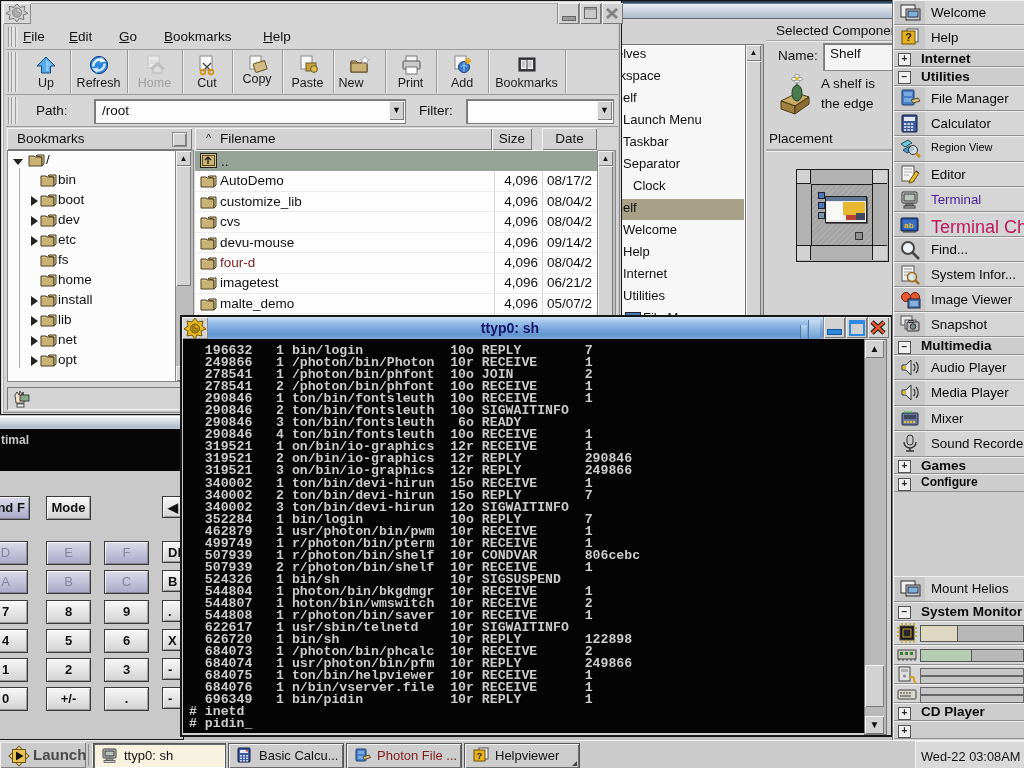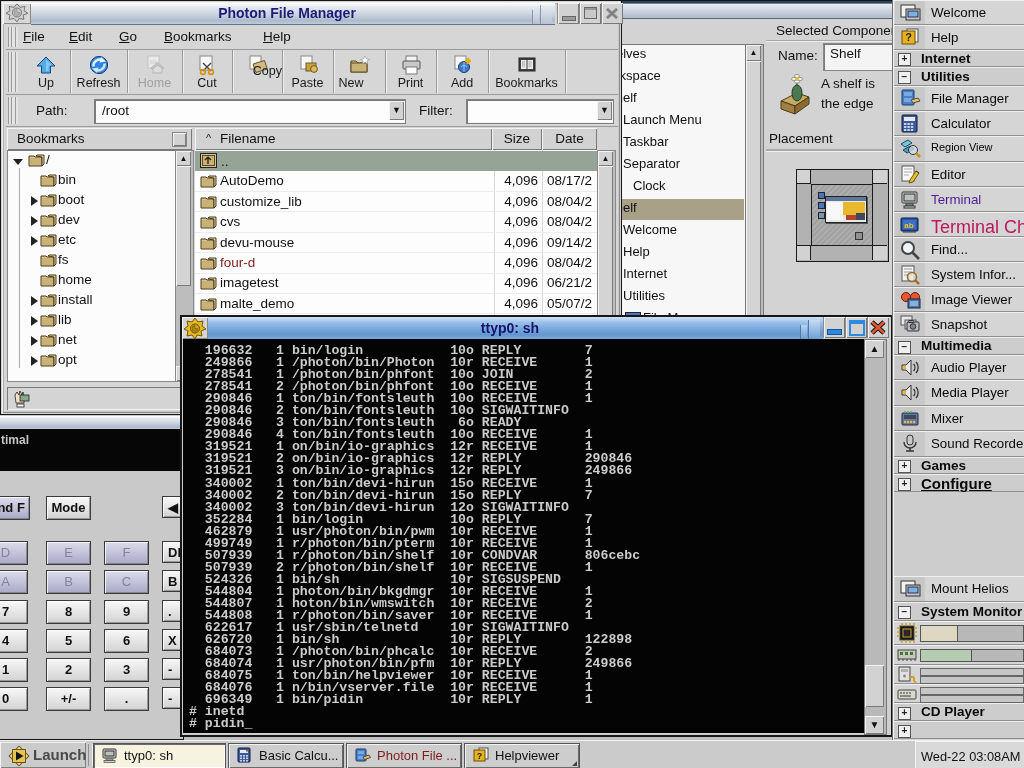--- a/index.html
+++ b/index.html
@@ -129,25 +129,20 @@
 <div class="ab" id="fm" style="left:0;top:0;width:622px;height:415px;background:#d5d5d5;border:1px solid #141414;box-sizing:border-box;">
   <div class="ab" style="left:1px;top:1px;width:618px;height:411px;box-shadow:inset 1px 1px 0 #efefef, inset -1px -1px 0 #8a8a8a, inset 2px 2px 0 #b0b0b0, inset -2px -2px 0 #c8c8c8;"></div>
 
   <div class="ab" style="left:2px;top:2px;width:28px;height:21px;background:#d8d8d8;box-shadow:inset 1px 1px 0 #f2f2f2, inset -1px -1px 0 #888;">
     <svg width="22" height="20" style="margin:0 0 0 3px" viewBox="0 0 22 20">
       <polygon points="11,1 14,5 19,4 18,9 22,12 17,14 18,19 13,18 11,22 8,18 3,19 4,14 0,12 4,9 3,4 8,5" transform="scale(1,0.86)" fill="#d0d0d0" stroke="#707070"></polygon>
       <circle cx="11" cy="9.5" r="4.5" fill="#c8c8c8" stroke="#777"></circle>
       <path d="M11 6.5 a3 3 0 1 0 3 3 l-3 0 Z" fill="#b0b0b0" stroke="#888" stroke-width="0.5"></path>
     </svg>
   </div>
-  <div class="ab tbar-inact" style="left:30px;top:2px;width:524px;height:21px;border-bottom:1px solid #67738a;">
-    <div class="ttext" style="text-align:center;margin-top:2px;padding-right:12px;">Photon File Manager</div>
-    <div class="ab" style="right:16px;top:7px;width:6px;height:14px;background:linear-gradient(#dfe5ee,#b6c1d2);border-left:1px solid #8a95a8;"></div>
-    <div class="ab" style="right:3px;top:2px;width:11px;height:19px;background:linear-gradient(#e8edf3,#b6c1d2);border-left:1px solid #8a95a8;"></div>
-  </div>
   <div class="ab wbtn" style="left:556px;top:2px;">
       <div class="ab" style="left:4px;top:13px;width:12px;height:3px;background:#9a9a9a;border:1px solid #666;"></div>
     </div>
   <div class="ab wbtn" style="left:578px;top:2px;">
       <div class="ab" style="left:4px;top:4px;width:11px;height:10px;background:#c8c8c8;border:1px solid #666;box-shadow:inset 0 2px 0 #9a9a9a;"></div>
     </div>
   <div class="ab wbtn" style="left:600px;top:2px;"><svg width="21" height="21">
         <path d="M5 6 L15 15 M15 6 L5 15" stroke="#9a9a9a" stroke-width="3.2"></path>
         <path d="M5 6 L15 15 M15 6 L5 15" stroke="#777" stroke-width="1.2"></path>
       </svg></div>
@@ -191,21 +186,21 @@
         <path d="M7 9 L15 17 M15 9 L7 17" stroke="#444" stroke-width="1.4"></path>
         <circle cx="7" cy="18" r="2.4" fill="none" stroke="#d89010" stroke-width="1.6"></circle>
         <circle cx="15" cy="18" r="2.4" fill="none" stroke="#d89010" stroke-width="1.6"></circle>
       </svg>
       <div class="ab" style="left:176px;top:26px;width:50px;text-align:center;font-size:12.5px;color:#1a1a1a;">Cut</div>
       <div class="ab" style="left:226px;top:0;width:1px;height:43px;background:#9a9a9a;box-shadow:1px 0 0 #eee;"></div>
       <svg class="ab" style="left:240px;top:4px;" width="22" height="22" viewBox="0 0 22 22">
         <rect x="4" y="2" width="11" height="13" fill="#f8f8f8" stroke="#888"></rect>
         <rect x="8" y="8" width="12" height="9" rx="1" fill="#d2ba84" stroke="#6a5a2a" transform="rotate(-18 14 12)"></rect>
       </svg>
-      <div class="ab" style="left:226px;top:14px;width:50px;text-align:right;font-size:12.5px;color:#1a1a1a;">Copy</div>
+      <div class="ab" style="left:226px;top:22px;width:50px;text-align:center;font-size:12.5px;color:#1a1a1a;">Copy</div>
       <div class="ab" style="left:276px;top:0;width:1px;height:43px;background:#9a9a9a;box-shadow:1px 0 0 #eee;"></div>
       <svg class="ab" style="left:290.5px;top:4px;" width="22" height="22" viewBox="0 0 22 22">
         <rect x="4" y="2" width="11" height="13" fill="#f8f8f8" stroke="#888"></rect>
         <rect x="9" y="9" width="10" height="8" fill="#c8a23a" stroke="#6a5a2a"></rect>
         <circle cx="17" cy="15" r="3.4" fill="#e0ba50" stroke="#6a5a2a"></circle>
       </svg>
       <div class="ab" style="left:276px;top:26px;width:51px;text-align:center;font-size:12.5px;color:#1a1a1a;">Paste</div>
       <div class="ab" style="left:327px;top:0;width:1px;height:43px;background:#9a9a9a;box-shadow:1px 0 0 #eee;"></div>
       <svg class="ab" style="left:342px;top:4px;" width="22" height="22" viewBox="0 0 22 22">
         <path d="M3 7 L3 18 L19 18 L19 9 L10 9 L8 7 Z" fill="#d8c28c" stroke="#5a4a22"></path>
@@ -346,21 +341,21 @@
       <rect x="9" y="6" width="9" height="6" fill="#88a888" stroke="#222" stroke-width="0.8"></rect>
       <rect x="6" y="15" width="7" height="3" fill="#fff" stroke="#222" stroke-width="0.8"></rect>
     </svg>
   </div>
 
   <div class="ab" id="fmlist" style="left:0;top:0;">
       <div class="ab bevout" style="left:194px;top:127px;width:297px;height:22px;background:#d2d2d2;">
         <span class="ab" style="left:11px;top:4px;font-size:11px;color:#222;">^</span>
         <span class="ab" style="left:25px;top:3px;font-size:13.5px;color:#111;">Filename</span>
       </div>
-      <div class="ab bevout" style="left:491px;top:127px;width:50px;height:22px;background:#d2d2d2;text-align:center;font-size:13.5px;color:#111;line-height:21px;">Size</div>
+      <div class="ab bevout" style="left:491px;top:127px;width:40px;height:22px;background:#d2d2d2;text-align:center;font-size:13.5px;color:#111;line-height:21px;">Size</div>
       <div class="ab bevout" style="left:541px;top:127px;width:55px;height:22px;background:#d2d2d2;text-align:center;font-size:13.5px;color:#111;line-height:21px;">Date</div>
       <div class="ab" style="left:194px;top:149px;width:402px;height:230px;background:#fdfdfd;border-bottom:1px solid #888;"></div>
       <div class="ab" style="left:493px;top:149px;width:1px;height:230px;background:#d8d8d8;"></div>
       <div class="ab" style="left:541px;top:149px;width:1px;height:230px;background:#d8d8d8;"></div>
       <div class="ab" style="left:194px;top:150px;width:402px;height:20px;background:#95a496;"></div>
       <svg class="ab" style="left:199px;top:152px" width="17" height="15" viewBox="0 0 17 15">
         <rect x="0.5" y="0.5" width="16" height="14" fill="#d6c28c" stroke="#222"></rect>
         <rect x="2.5" y="2.5" width="12" height="10" fill="#cab276" stroke="#5a4a22"></rect>
         <path d="M8 4 L8 11 M8 4 L5 7 M8 4 L11 7" stroke="#222" stroke-width="1.4" fill="none"></path>
       </svg>
@@ -686,21 +681,21 @@
       <svg class="ab" style="left:6px;top:433px" width="22" height="22" viewBox="0 0 22 22">
         <rect x="8" y="2" width="6" height="10" rx="3" fill="#c8c8c8" stroke="#333"></rect>
         <path d="M5 9 a6 6 0 0 0 12 0 M11 15 L11 18 M7 18 h8" fill="none" stroke="#333" stroke-width="1.4"></path>
       </svg>
       <div class="ab" style="left:38px;top:436px;font-size:13.3px;color:#0a0a0a;white-space:nowrap;">Sound Recorder</div>
       <div class="ab" style="left:1px;top:457px;width:131px;height:17px;background:#cdcdcd;box-shadow:inset 0 1px 0 #efefef, inset 0 -1px 0 #8f8f8f;"></div>
       <div class="ab" style="left:5px;top:460px;width:11px;height:11px;background:#efefef;border:1px solid #555;box-shadow:inset 1px 1px 0 #f0f0f0;text-align:center;line-height:10px;font-size:10px;font-weight:bold;color:#222;">+</div>
       <div class="ab" style="left:28px;top:457.5px;font-weight:bold;font-size:13.5px;color:#0a0a0a;">Games</div>
       <div class="ab" style="left:1px;top:474px;width:131px;height:18px;background:#cdcdcd;box-shadow:inset 0 1px 0 #efefef, inset 0 -1px 0 #8f8f8f;"></div>
       <div class="ab" style="left:5px;top:477.5px;width:11px;height:11px;background:#efefef;border:1px solid #555;box-shadow:inset 1px 1px 0 #f0f0f0;text-align:center;line-height:10px;font-size:10px;font-weight:bold;color:#222;">+</div>
-      <div class="ab" style="left:28px;top:475px;font-weight:bold;font-size:15px;color:#0a0a0a;text-decoration:underline;">Configure</div>
+      <div class="ab" style="left:28px;top:475px;font-weight:bold;font-size:12px;color:#0a0a0a;">Configure</div>
       <div class="ab" style="left:1px;top:492px;width:131px;height:84px;background:#cdcdcd;"></div>
       <div class="ab" style="left:1px;top:576px;width:131px;height:26px;background:#d5d5d5;box-shadow:inset 0 1px 0 #efefef, inset 0 -1px 0 #8f8f8f;"></div>
       <div class="ab" style="left:2px;top:577px;width:30px;height:24px;background:#c8c8c8;"></div>
       <svg class="ab" style="left:6px;top:578px" width="22" height="22" viewBox="0 0 22 22">
         <rect x="2" y="3" width="14" height="12" fill="#f0f0f0" stroke="#333"></rect>
         <rect x="7" y="7" width="14" height="11" fill="#c8c8c8" stroke="#333"></rect>
         <rect x="9" y="9" width="10" height="6" fill="#7ab0dc" stroke="#335"></rect>
       </svg>
       <div class="ab" style="left:38px;top:581px;font-size:13.3px;color:#0a0a0a;white-space:nowrap;">Mount Helios</div>
       <div class="ab" style="left:1px;top:602px;width:131px;height:19px;background:#cdcdcd;box-shadow:inset 0 1px 0 #efefef, inset 0 -1px 0 #8f8f8f;"></div>

